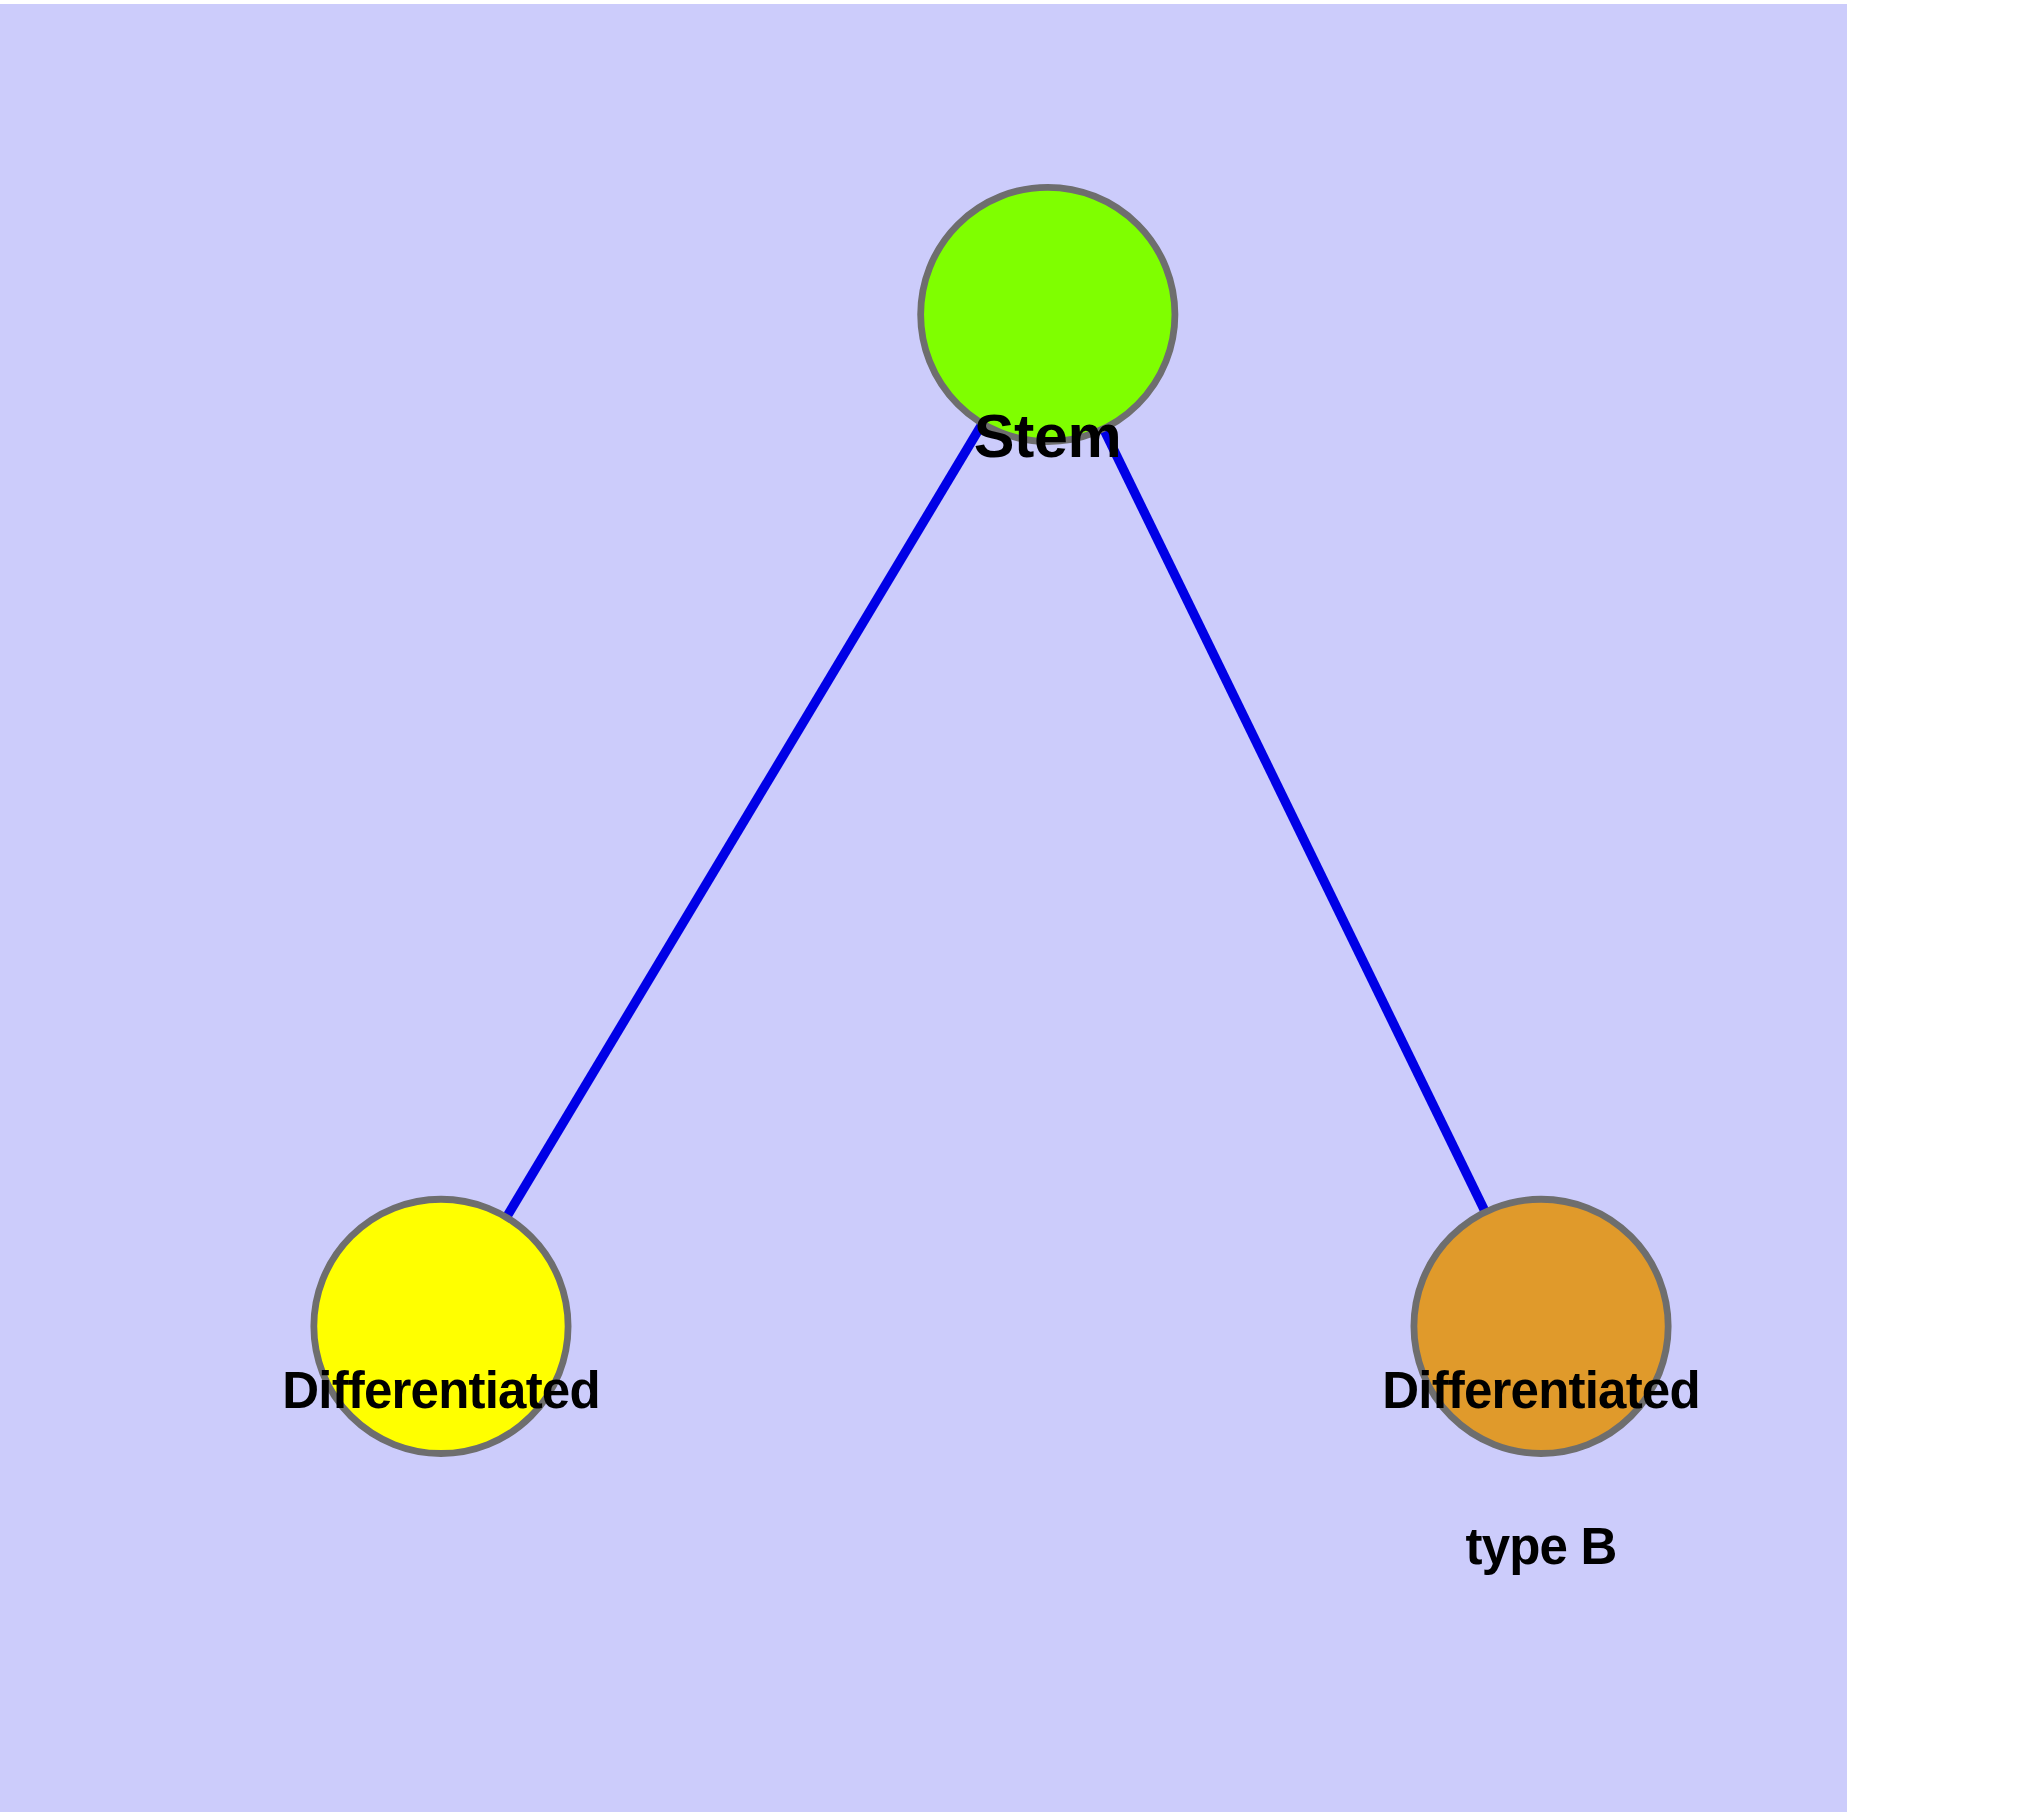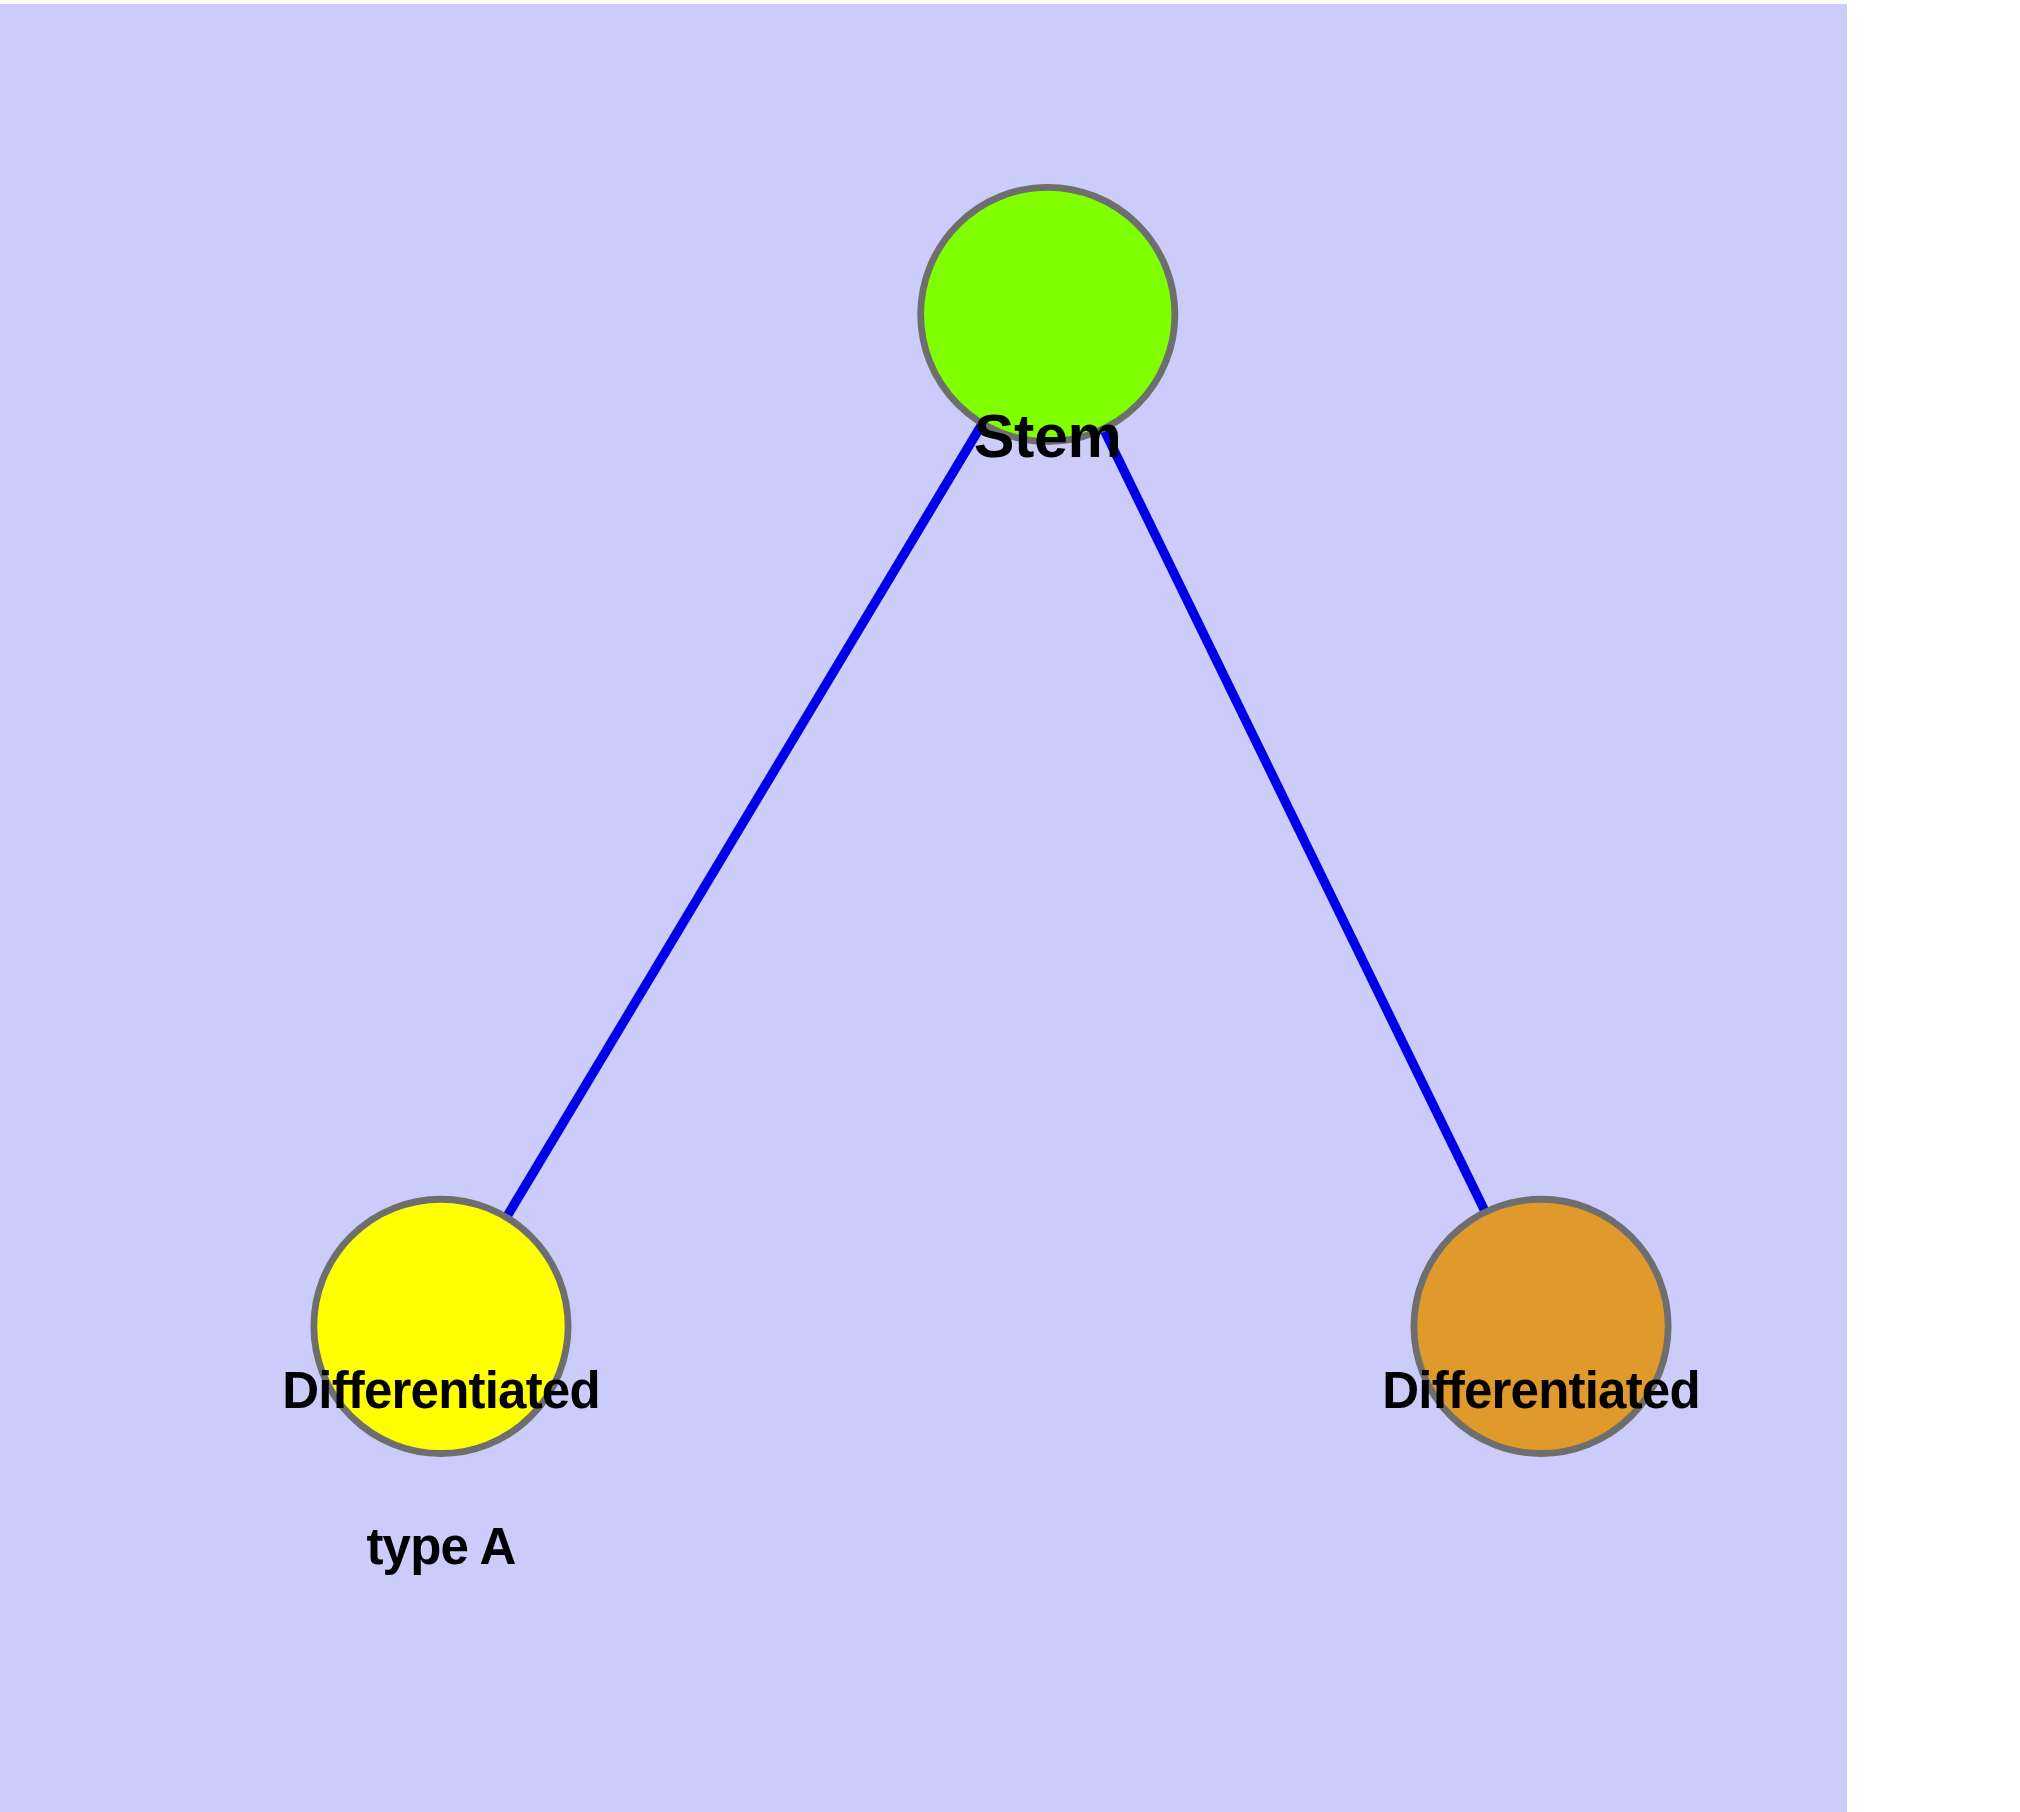--- a/index.html
+++ b/index.html
@@ -68,21 +68,21 @@
       <circle cx="1236" cy="371" r="150" fill="#7fff00" stroke="#6e6e6e" stroke-width="8"></circle>
     </g>
   </svg>
 
   <div class="node-label stem" style="left:793px; top:281px; width:509px;">
     <div>Stem</div>
   </div>
 
   <div class="node-label leaf" style="left:17px; top:1261px; width:848px;">
     <div>Differentiated</div>
-    <div>type A</div>
   </div>
 
   <div class="node-label leaf" style="left:1117px; top:1261px; width:848px;">
     <div>Differentiated</div>
+    <div>type B</div>
   </div>
 
 </div>
 
 
 </body></html>

